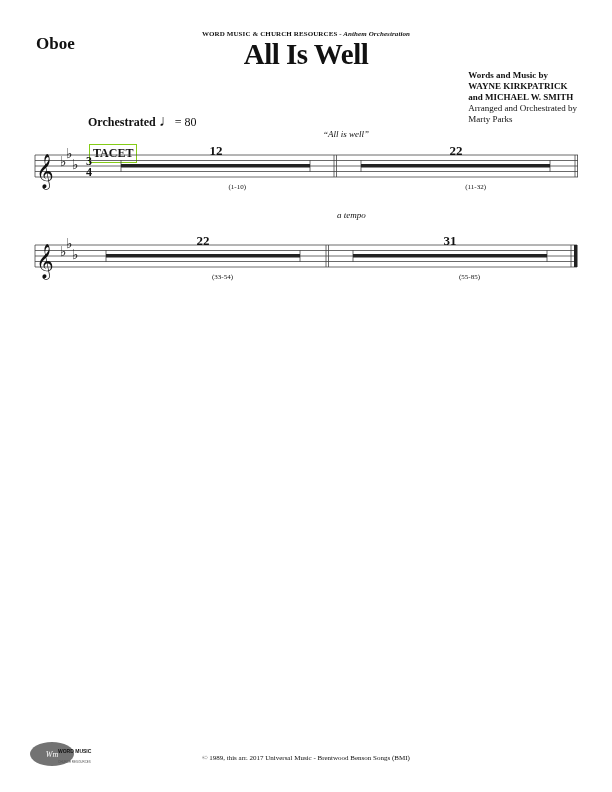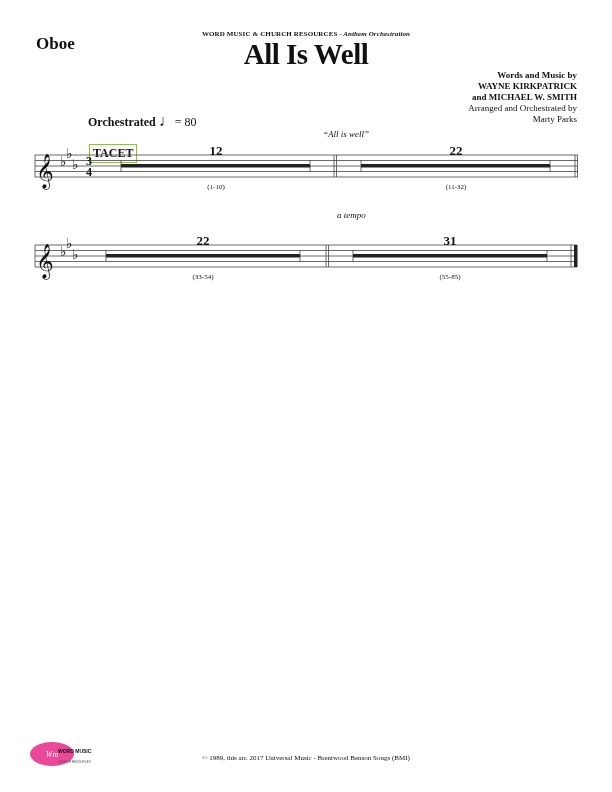--- a/index.html
+++ b/index.html
@@ -3,31 +3,31 @@
 <meta charset="utf-8">
 <style>
   html, body { margin:0; padding:0; background:#fff; }
   body { width:612px; height:792px; position:relative; overflow:hidden;
          font-family:"Liberation Serif", "DejaVu Serif", serif; color:#111; }
   .abs { position:absolute; }
   .instrument { left:36px; top:34px; font-size:17px; font-weight:bold; }
   .publisher { left:0; width:612px; top:30px; text-align:center; font-size:7px; font-weight:bold; letter-spacing:0.1px; }
   .publisher i { font-weight:bold; font-style:italic; }
   .title { left:0; width:612px; top:38px; text-align:center; font-size:29px; font-weight:bold; letter-spacing:-0.5px; }
-  .credits { right:35px; top:70px; text-align:right; font-size:9px; line-height:11px; }
+  .credits { right:35px; top:70px; font-size:9px; line-height:11px; }
   .credits .b { font-weight:bold; }
   .credits .i { }
   .tempo { left:88px; top:112px; font-size:12px; font-weight:bold; }
   .tempo .bpm { font-weight:normal; }
   .tacet { left:89px; top:144px; font-size:12px; font-weight:bold; border:1px solid #84cc16; padding:1px 3px; }
   .expr { font-size:9px; font-style:italic; }
   .mcount { font-size:13px; font-weight:bold; text-align:center; width:40px; }
-  .range { font-size:7px; text-align:center; width:60px; }
+  .range { font-size:7px; text-align:right; width:60px; }
   .footer { left:0; width:612px; top:754px; text-align:center; font-size:7px; line-height:9px; }
-  .logo { left:30px; top:742px; width:44px; height:24px; border-radius:50%; background:#ec4899; color:#fff;
+  .logo { left:30px; top:742px; width:44px; height:24px; border-radius:50%; background:#737373; color:#fff;
           font-size:8px; font-style:italic; display:flex; align-items:center; justify-content:center; }
   .logo-text { left:58px; top:748px; font-size:5px; font-family:"Liberation Sans", sans-serif; font-weight:bold; }
   .logo-sub { left:58px; top:760px; font-size:3px; font-family:"Liberation Sans", sans-serif; color:#555; }
 </style>
 </head>
 <body>
 
 <div class="abs instrument">Oboe</div>
 <div class="abs publisher"><span>WORD MUSIC &amp; CHURCH RESOURCES</span> <i>- Anthem Orchestration</i></div>
 <div class="abs title">All Is Well</div>

